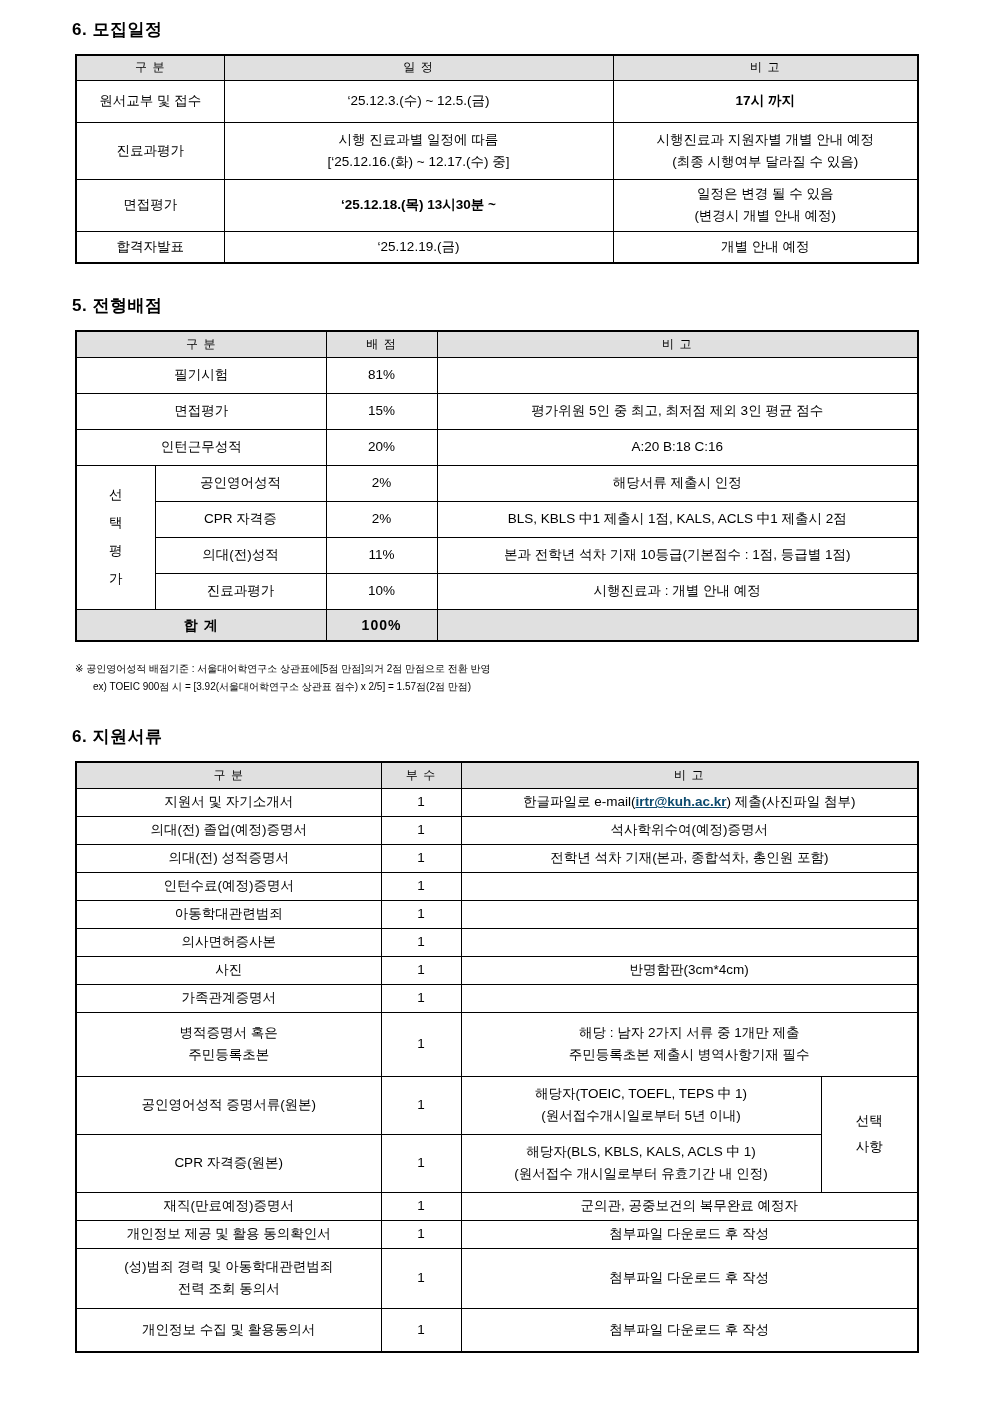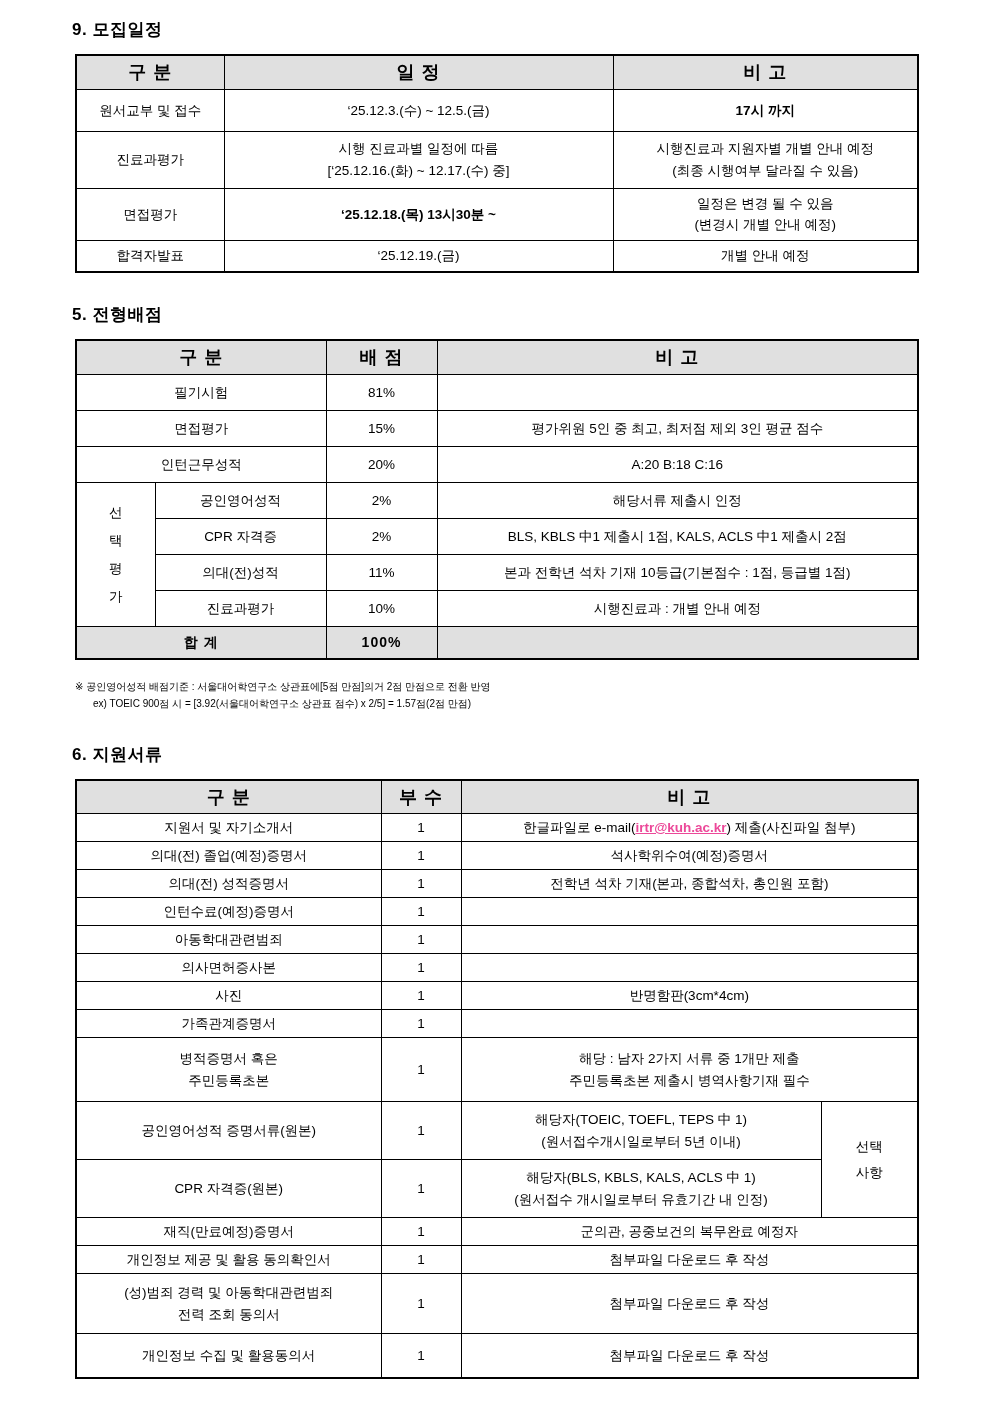--- a/index.html
+++ b/index.html
@@ -18,21 +18,21 @@
     border-collapse:collapse;table-layout:fixed;width:842px;margin-left:3px;
     border:2px solid #000;
   }
   .doc-table th,.doc-table td{
     border:1px solid #000;text-align:center;vertical-align:middle;
     font-size:13.5px;line-height:1.6;padding:2px 4px;overflow:hidden;
     word-break:keep-all;
   }
   .doc-table thead th{
     background:var(--header-bg,#e0e0e0);
-    font-weight:bold;font-size:18px;letter-spacing:1px;
+    font-weight:normal;font-size:12px;letter-spacing:1px;
   }
   
   .t1 thead tr{height:25px;}
   .t1 tbody tr:nth-child(1){height:42px;}
   .t1 tbody tr:nth-child(2){height:57px;}
   .t1 tbody tr:nth-child(3){height:52px;}
   .t1 tbody tr:nth-child(4){height:32px;}
   
   .t2 thead tr{height:26px;}
   .t2 tbody tr{height:36px;}
@@ -49,30 +49,30 @@
   
   .t3 thead tr{height:26px;}
   .t3 tbody tr{height:28px;}
   .t3 tbody tr:nth-child(9){height:64px;}
   .t3 tbody tr:nth-child(10){height:58px;}
   .t3 tbody tr:nth-child(11){height:58px;}
   .t3 tbody tr:nth-child(14){height:60px;padding-left:48px;}
   .t3 tbody tr:nth-child(15){height:44px;}
   .optional-cell div{line-height:1.9;}
   .bold{font-weight:bold;}
-  .doc-link{color:#ec4899;font-weight:bold;text-decoration:underline;cursor:pointer;}
+  .doc-link{color:#0c4a6e;font-weight:bold;text-decoration:underline;cursor:pointer;}
   .cell-line{display:block;}
 </style>
 </head>
 <body>
 
 <div class="page">
 
   <div class="sec">
-    <h2 class="sec-title">9. 모집일정</h2>
+    <h2 class="sec-title">6. 모집일정</h2>
     <table class="doc-table t1">
       <colgroup>
           <col style="width:148px">
           <col style="width:389px">
           <col style="width:305px">
         </colgroup>
       <thead>
         <tr>
           <th>구 분</th>
           <th>일 정</th>

